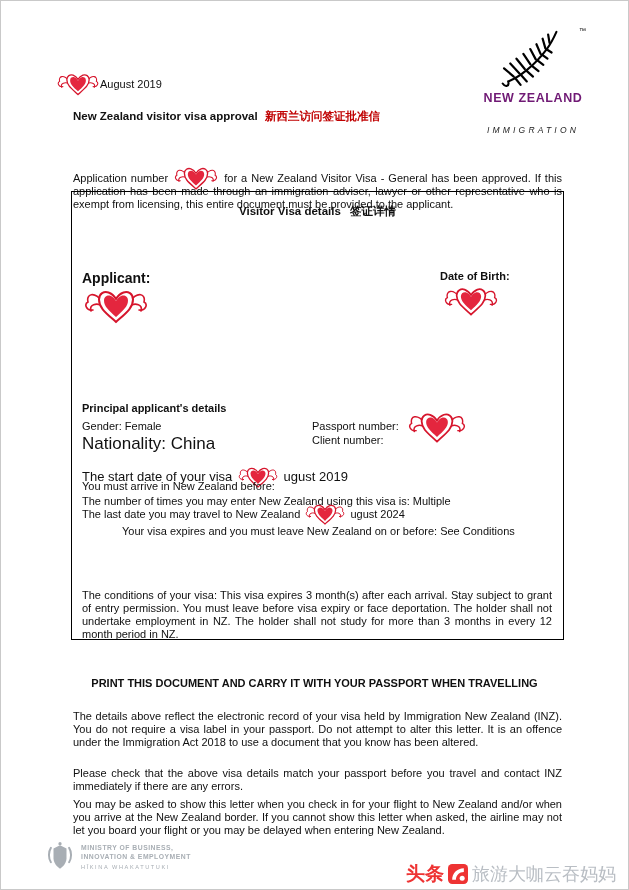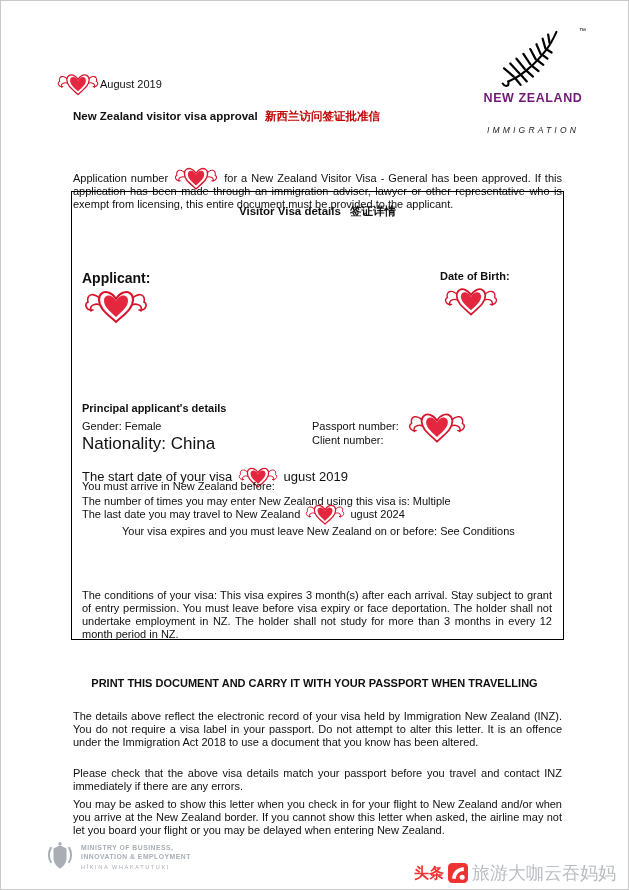--- a/index.html
+++ b/index.html
@@ -55,21 +55,21 @@
   .para3{position:absolute;left:72px;top:760px;width:489px;}
 
   
   .mbie{position:absolute;left:46px;top:840px;display:flex;align-items:center;gap:8px;color:#a8aeb4;}
   .mbie .crest{width:26px;height:32px;}
   .mbie .t1,.mbie .t2{font-size:6.8px;font-weight:bold;letter-spacing:.5px;line-height:8.5px;}
   .mbie .t3{font-size:5.6px;letter-spacing:1.6px;margin-top:3px;}
 
   
   .watermark{position:absolute;right:12px;top:860px;display:flex;align-items:center;gap:4px;}
-  .watermark .brand{color:#ee3333;font-weight:bold;font-size:15px;}
+  .watermark .brand{color:#ee3333;font-weight:bold;font-size:19px;}
   .watermark .wicon{width:20px;height:20px;}
   .watermark .handle{color:#b9bec4;font-size:18px;text-shadow:0 0 2px #fff,0 0 1px #fff;}
 </style>
 </head>
 <body>
 
 <svg width="0" height="0" style="position:absolute" aria-hidden="true">
   <symbol id="heart-sym" viewBox="0 0 64 44">
     <g fill="none" stroke="#d6152c" stroke-width="1.6" stroke-linecap="round">
       <path d="M18,17 C10,7 2,10 4,18 C0,20 2,27 9,26"></path>

